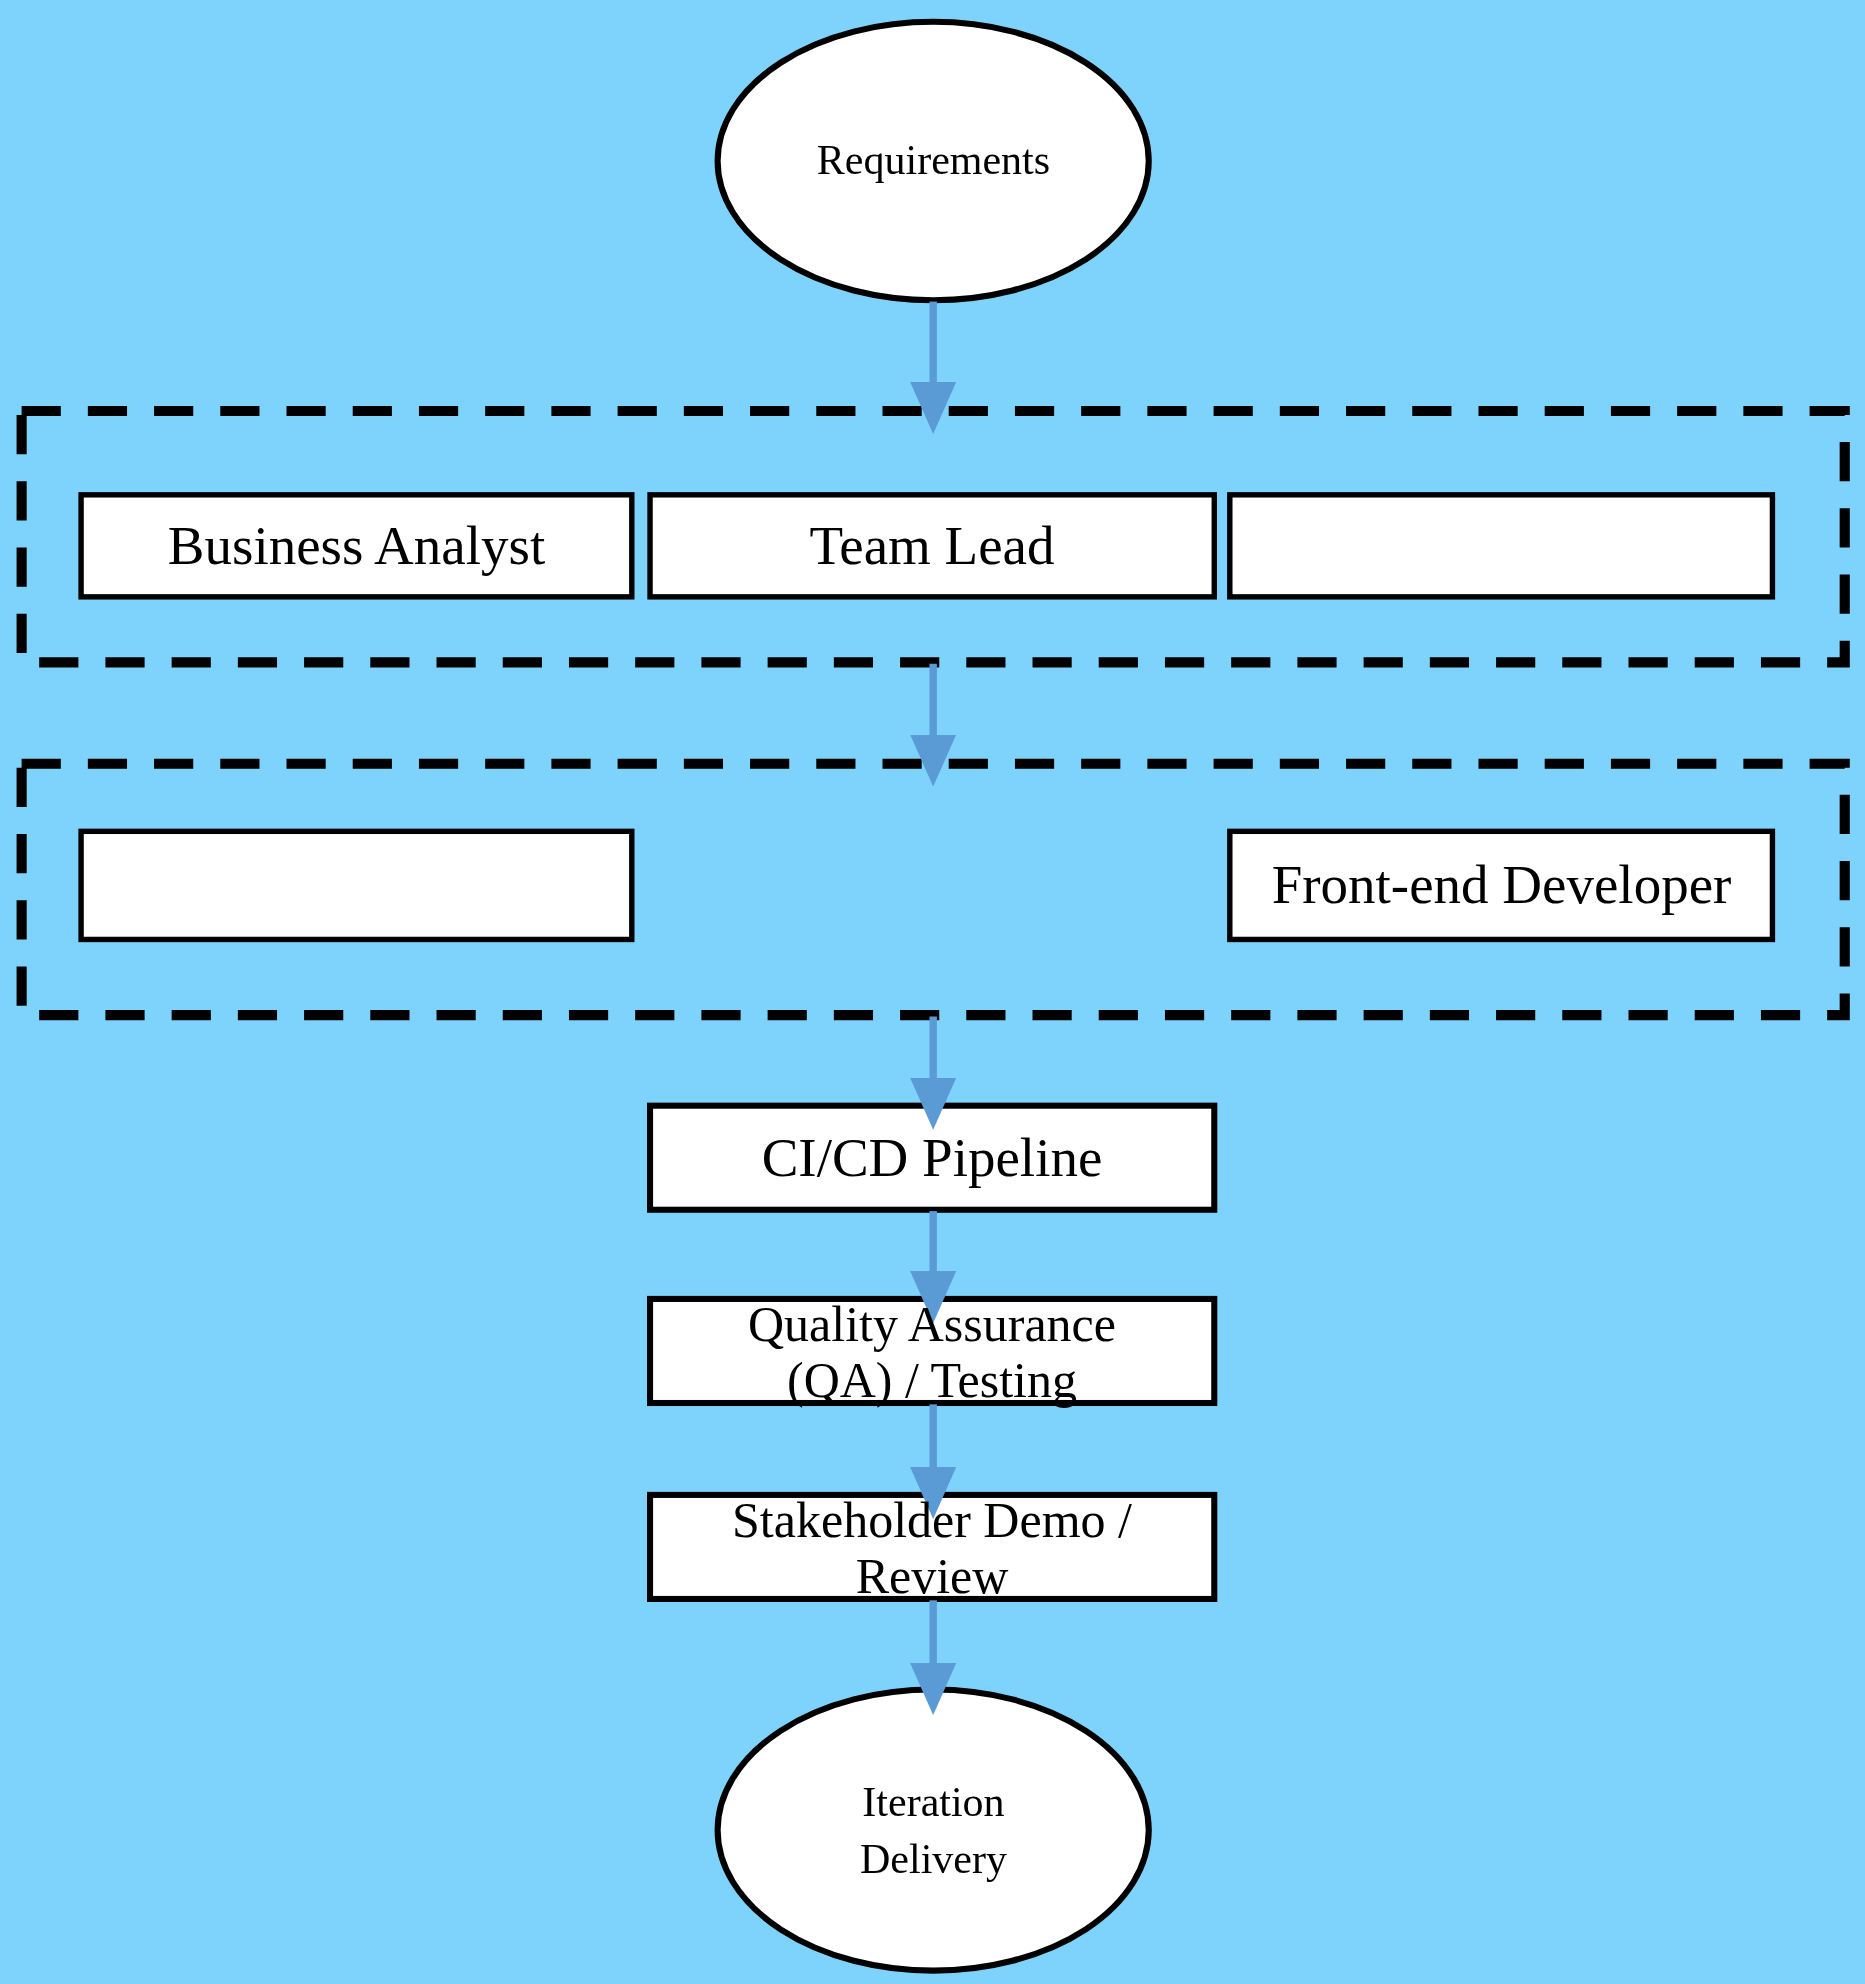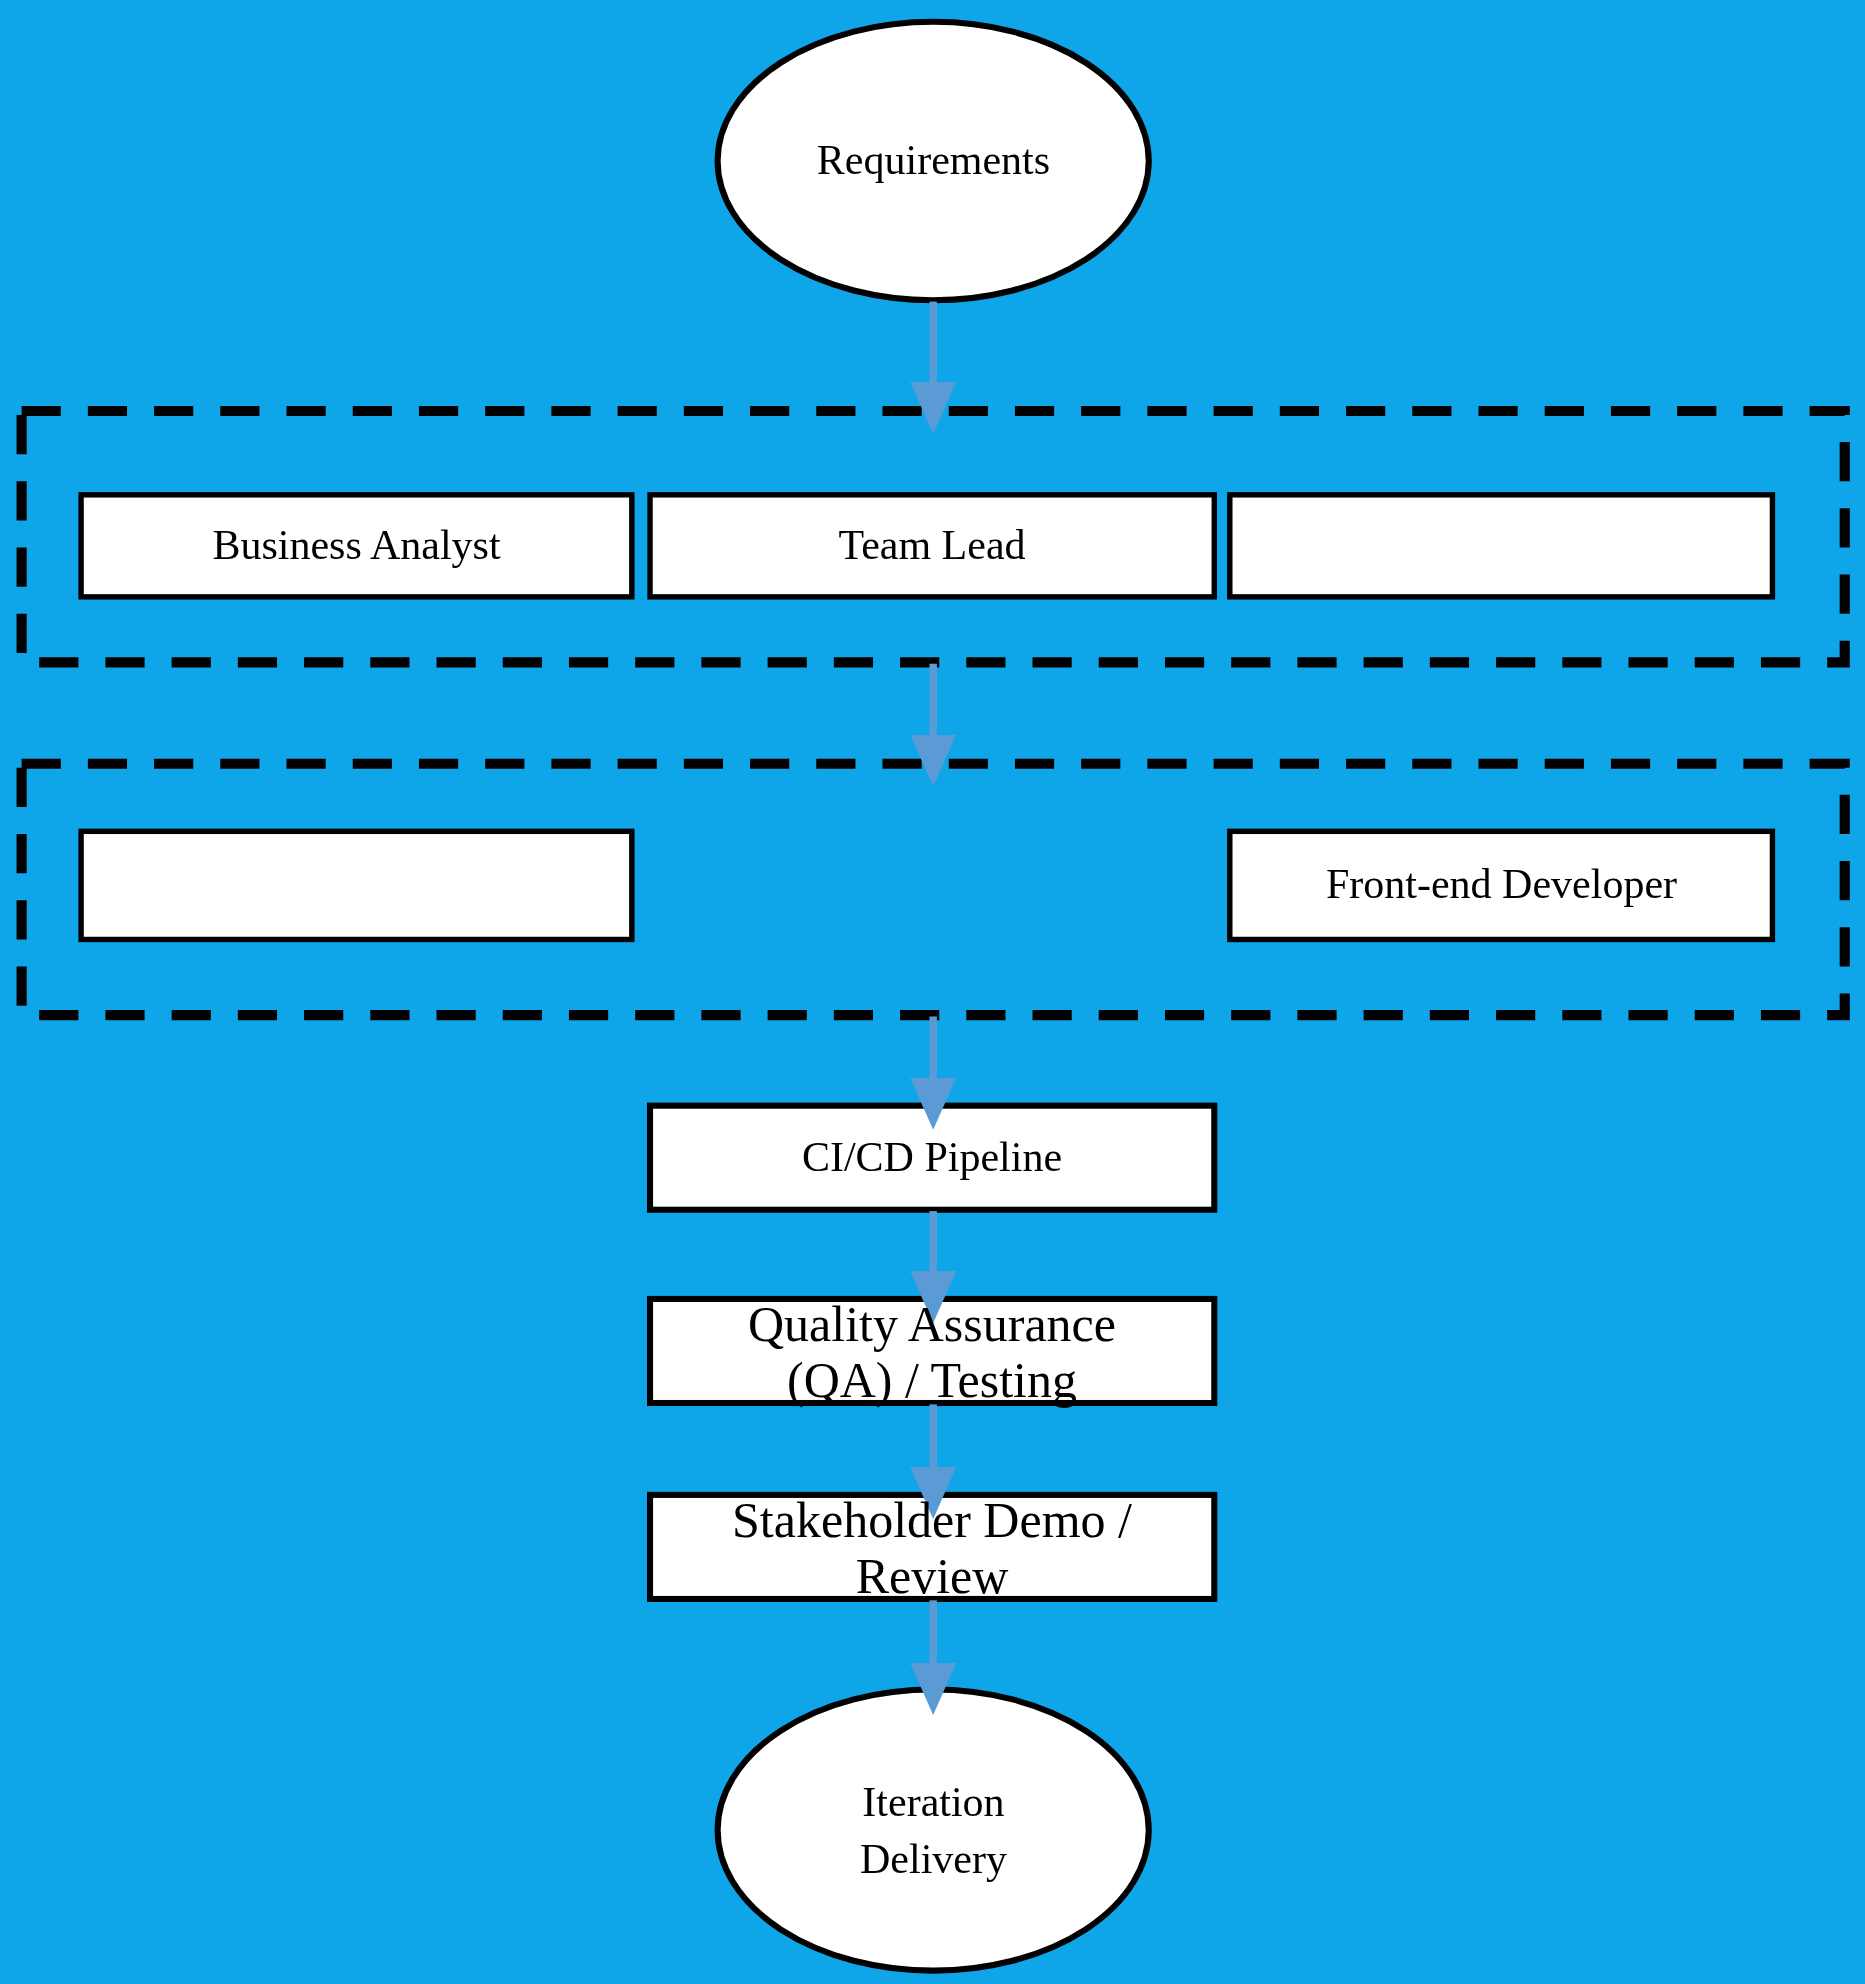--- a/index.html
+++ b/index.html
@@ -8,21 +8,21 @@
     padding: 0;
     background: #ffffff;
   }
   body {
     font-family: "Liberation Serif", "DejaVu Serif", serif;
   }
   #canvas {
     position: relative;
     width: 1865px;
     height: 1985px;
-    background: #0ea5e9;
+    background: #7dd3fc;
     overflow: hidden;
   }
   svg.layer {
     position: absolute;
     top: 0;
     left: 0;
     width: 1865px;
     height: 1985px;
     pointer-events: none;
   }
@@ -36,21 +36,21 @@
     color: #000000;
     line-height: 1.08;
     white-space: pre-line;
     pointer-events: none;
     -webkit-font-smoothing: antialiased;
   }
   .ellipse-label {
     font-size: 42px;
   }
   .box-label {
-    font-size: 42px;
+    font-size: 55px;
   }
   .box-label-2line {
     font-size: 50px;
     line-height: 1.12;
   }
   
   .hit {
     position: absolute;
     background: transparent;
   }

